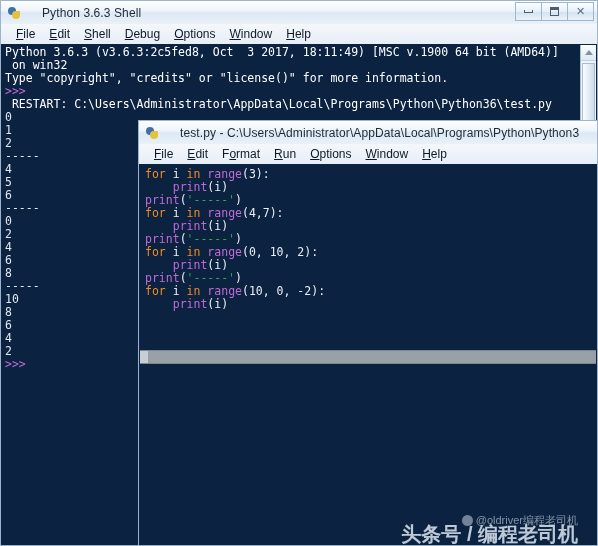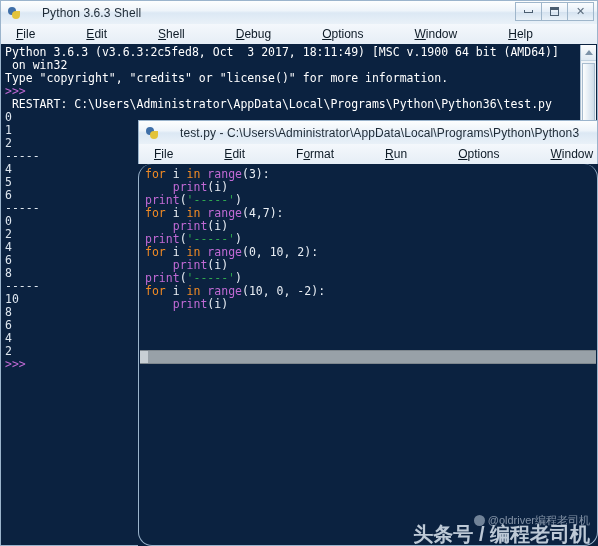--- a/index.html
+++ b/index.html
@@ -62,21 +62,20 @@
   .winbtn .sq { width: 9px; height: 9px; border: 1px solid #4a5d70; }
   .winbtn .sq i { display: block; width: 100%; height: 2px; background: #4a5d70; }
 
   .menubar {
     height: 20px;
     background: linear-gradient(180deg,#f4f8fc 0%,#e6eef6 100%);
     border-left: 1px solid #9bb4cc;
     border-right: 1px solid #9bb4cc;
     display: flex; align-items: center;
     padding-left: 8px;
-    gap: 37px;
   }
   .menuitem {
     font-size: 12px; color: #0d1a26;
     padding: 1px 7px 1px 7px;
     white-space: nowrap;
     cursor: default;
   }
   .menuitem u { text-decoration: underline; }
 
   .clientarea {
@@ -123,21 +122,21 @@
     border-bottom: 5px solid #7d93a8;
   }
   .vscroll .thumb {
     position: absolute; left: 1px; right: 1px; top: 18px; height: 90px;
     background: linear-gradient(90deg,#fdfefe,#e2ebf4 55%,#cfdce9);
     border: 1px solid #a8bccf;
   }
 
   
   #editor-window { left: 138px; top: 120px; width: 460px; height: 468px; }
-  #editor-client { position: absolute; left: 0; top: 44px; width: 460px; height: 382px; border-radius: 14px; }
+  #editor-client { position: absolute; left: 0; top: 44px; width: 460px; height: 382px; }
   #editor-code { position: absolute; left: 6px; top: 4px; }
 
   .k-kw  { color: #f08a24; }   
   .k-fn  { color: #c06ad4; }   
   .k-str { color: #2fa84f; }   
   .k-pln { color: #e9eef4; }   
 
   .hscroll {
     position: absolute; left: 1px; right: 1px;
     top: 186px; height: 14px;
@@ -145,21 +144,21 @@
     border-top: 1px solid #7e878e;
     border-bottom: 1px solid #7e878e;
   }
   .hscroll .thumb {
     position: absolute; left: 0; top: 0; bottom: 0; width: 8px;
     background: #c8cfd4;
   }
 
   
   #watermark {
-    position: absolute; right: 8px; bottom: 2px;
+    position: absolute; right: 20px; bottom: 2px;
     text-align: center;
     pointer-events: none;
   }
   #wm-handle {
     font-size: 11px;
     color: rgba(225,235,245,0.55);
     display: flex; align-items: center; justify-content: flex-end;
     gap: 3px;
     margin-bottom: -4px;
   }

